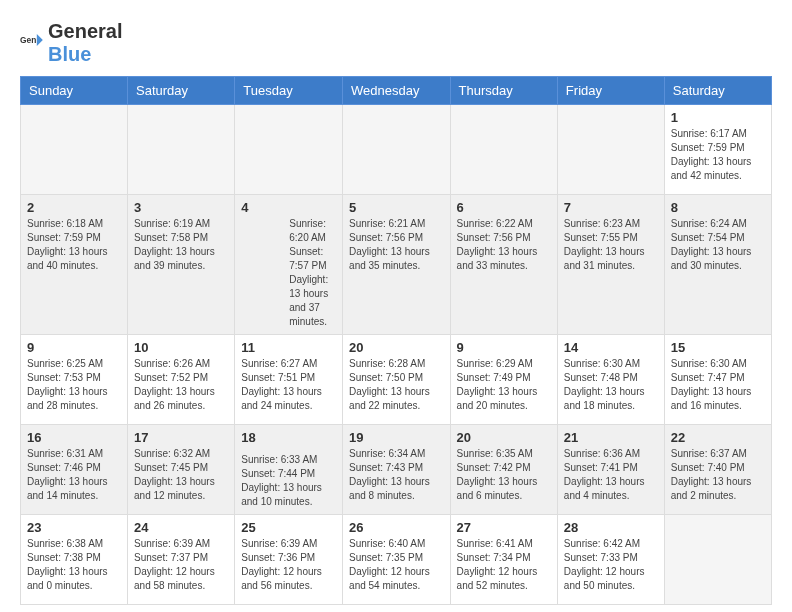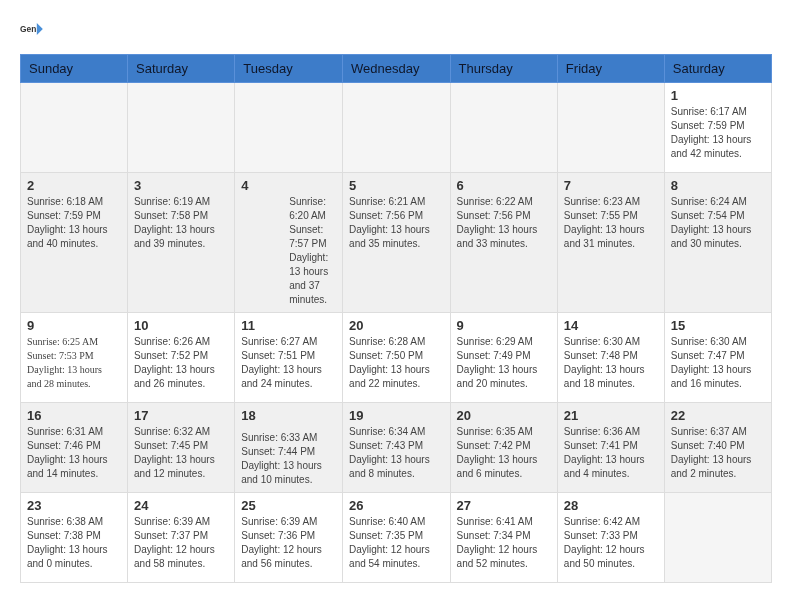--- a/index.html
+++ b/index.html
@@ -36,21 +36,21 @@
       font-size: 14px;
       color: #555;
     }
     .calendar {
       width: 100%;
       border-collapse: collapse;
       border: 1px solid #ccc;
     }
     .calendar th {
       background-color: #3d7cc9;
-      color: #0f172a;
+      color: #ffffff;
       text-align: left;
       padding: 6px 8px;
       font-size: 13px;
       font-weight: normal;
       border: 1px solid #5a90d9;
     }
     .calendar td {
       vertical-align: top;
       border: 1px solid #ddd;
       padding: 5px 6px;
@@ -79,20 +79,24 @@
   </style>
 </head>
 <body>
 
 <div class="header-area">
   <div class="logo">
     <svg class="logo-icon" viewBox="0 0 40 40">
       <text x="0" y="20" font-size="14" fill="#333" font-weight="bold">Gen</text>
       <path d="M28 5 L38 15 L28 25 Z" fill="#4a90d9"></path>
     </svg>
+    <div>
+      <span style="font-size:20px;font-weight:bold;color:#333;">General</span><br>
+      <span style="font-size:20px;font-weight:bold;color:#4a90d9;">Blue</span>
+    </div>
   </div>
 </div>
 
 <table class="calendar">
   <thead>
     <tr>
     <th>Sunday</th>
         <th>Saturday</th>
         <th>Tuesday</th>
         <th>Wednesday</th>
@@ -164,21 +168,21 @@
           <div class="day-number">8</div>
           <div class="day-info" style="white-space: pre-line;">Sunrise: 6:24 AM
 Sunset: 7:54 PM
 Daylight: 13 hours
 and 30 minutes.</div>
         </td>
       </tr>
       <tr class="">
         <td>
           <div class="day-number">9</div>
-          <div class="day-info" style="white-space: pre-line; font-family: Liberation Serif, serif;">Sunrise: 6:25 AM
+          <div class="day-info" style="white-space: pre-line;">Sunrise: 6:25 AM
 Sunset: 7:53 PM
 Daylight: 13 hours
 and 28 minutes.</div>
         </td>
         <td>
           <div class="day-number">10</div>
           <div class="day-info" style="white-space: pre-line;">Sunrise: 6:26 AM
 Sunset: 7:52 PM
 Daylight: 13 hours
 and 26 minutes.</div>

